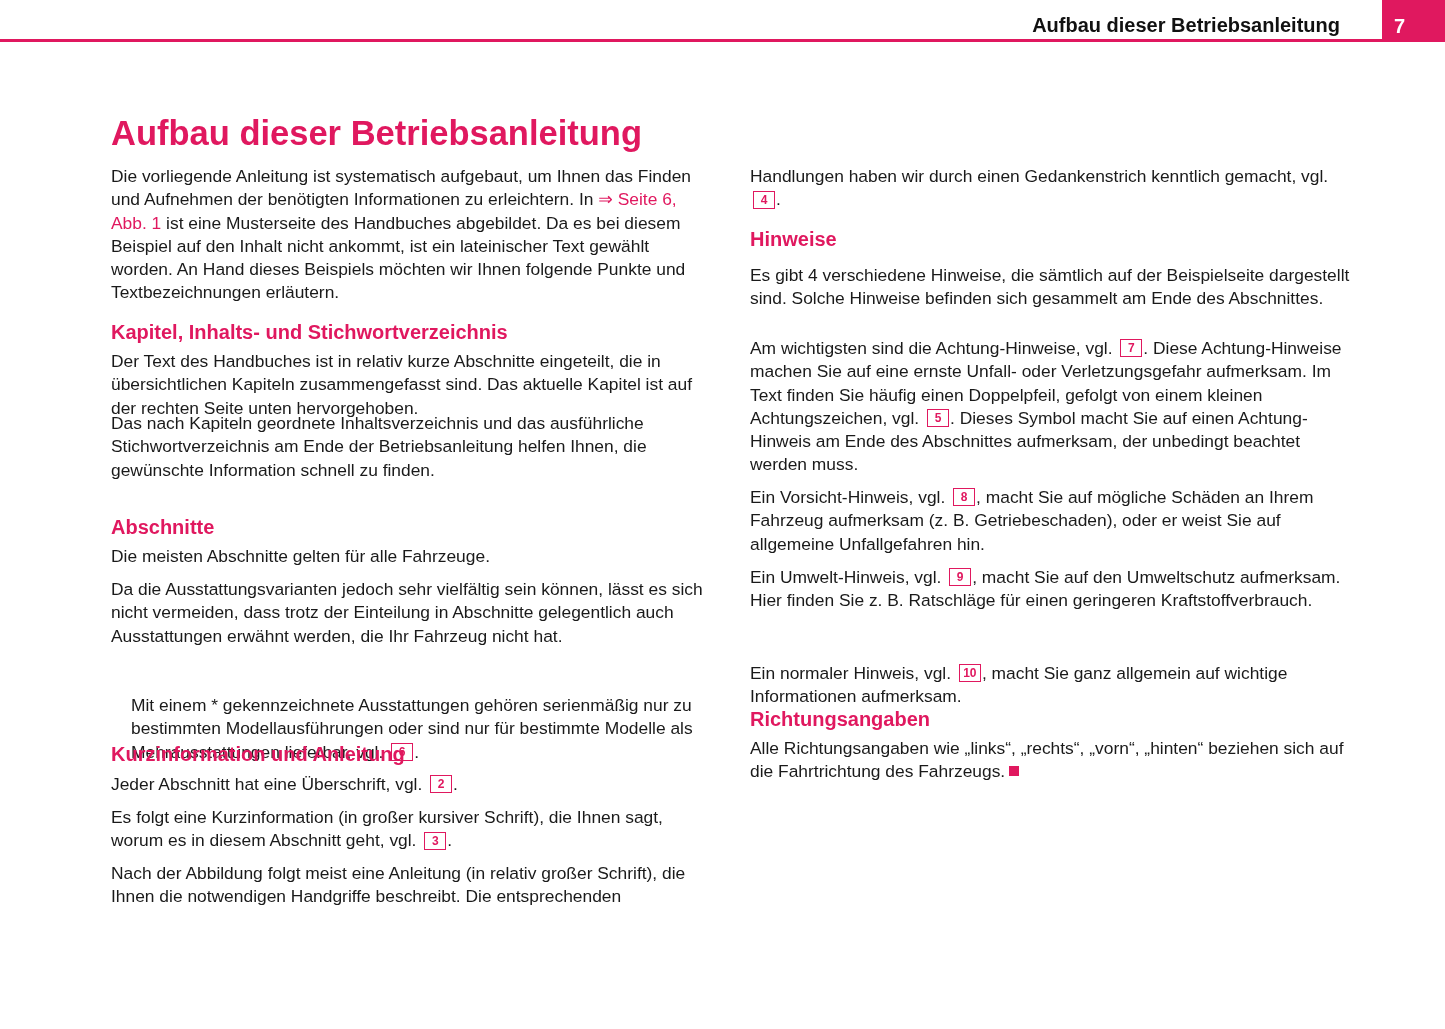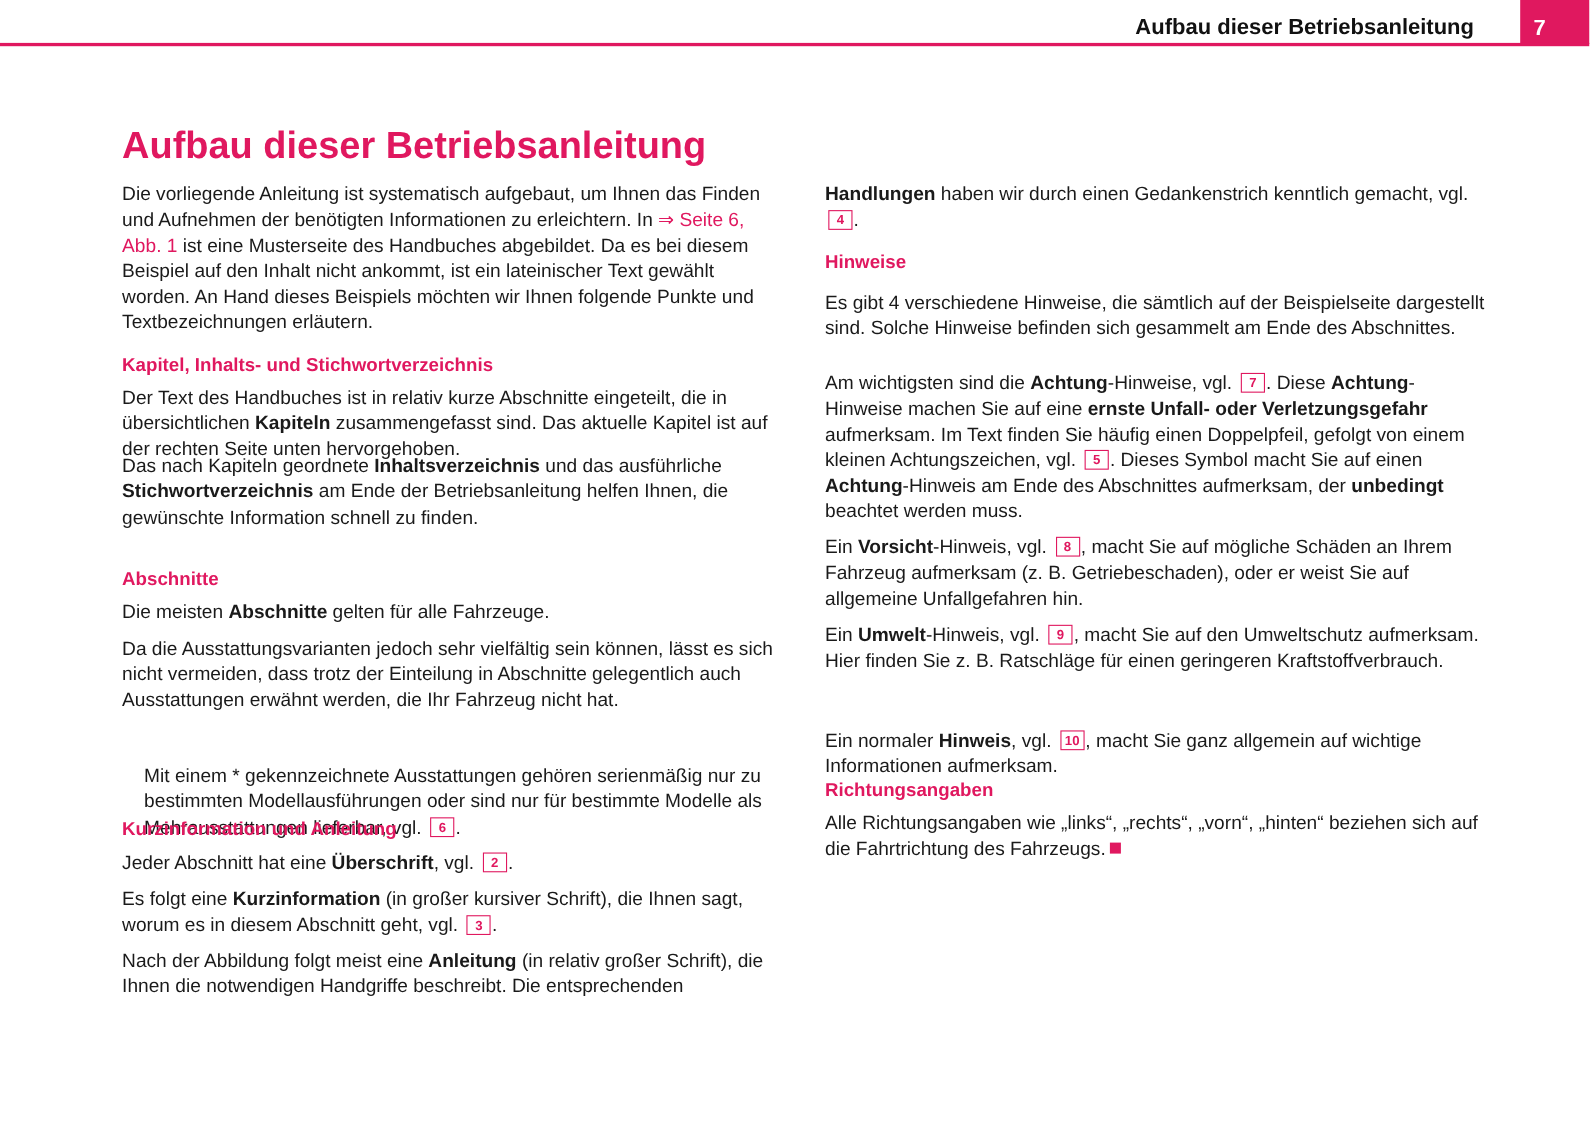--- a/index.html
+++ b/index.html
@@ -6,28 +6,28 @@
   body { width:1445px; height:1029px; position:relative; overflow:hidden;
          font-family:"Liberation Sans", sans-serif; color:#1a1a1a; }
   .hdr-line { position:absolute; left:0; top:39px; width:1445px; height:3px; background:#e0185f; }
   .hdr-title { position:absolute; right:105px; top:14px; font-size:20px; font-weight:bold; color:#111; }
   .page-num { position:absolute; left:1382px; top:0; width:63px; height:40px; background:#e0185f;
               color:#fff; font-weight:bold; font-size:20px; box-sizing:border-box; padding:15px 0 0 12px; }
   .col { position:absolute; top:0; }
   .col-left { left:111px; width:600px; }
   .col-right { left:750px; width:600px; }
   h1 { position:absolute; left:111px; top:114px; margin:0; font-size:34.5px; font-weight:bold; color:#e0185f; white-space:nowrap; }
-  h2 { margin:0; font-size:17px; font-weight:bold; color:#e0185f; line-height:26px; }
+  h2 { margin:0; font-size:20px; font-weight:bold; color:#e0185f; line-height:26px; }
   p { margin:0; font-size:17.4px; line-height:23.3px; }
   .link { color:#e0185f; }
   .badge { display:inline-block; border:1.5px solid #e0185f; color:#e0185f; font-weight:bold; font-size:12px;
            line-height:16px; min-width:16px; padding:0 2px; text-align:center; vertical-align:middle;
            margin:0 1px 0 3px; position:relative; top:-1px; }
   .end-mark { display:inline-block; width:10px; height:10px; background:#e0185f; margin-left:4px; position:relative; top:-1px; }
-  b { font-weight:bold; }
+  b { font-weight:normal; }
 </style>
 </head>
 <body>
 
 <div class="hdr-title">Aufbau dieser Betriebsanleitung</div>
 <div class="page-num">7</div>
 <div class="hdr-line"></div>
 
 <h1>Aufbau dieser Betriebsanleitung</h1>
 

